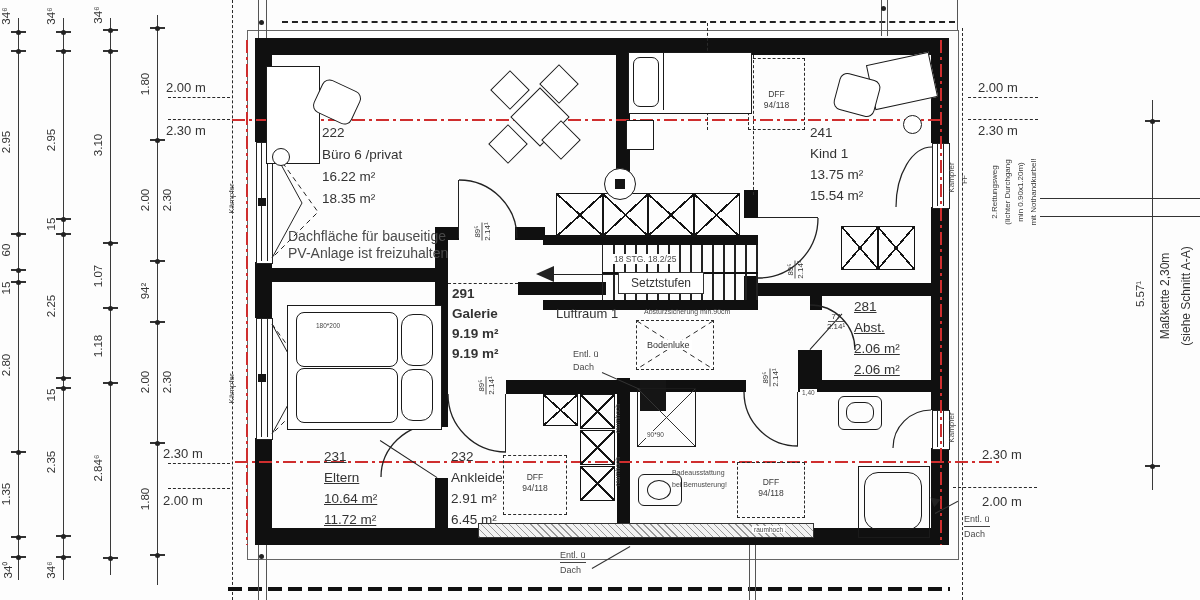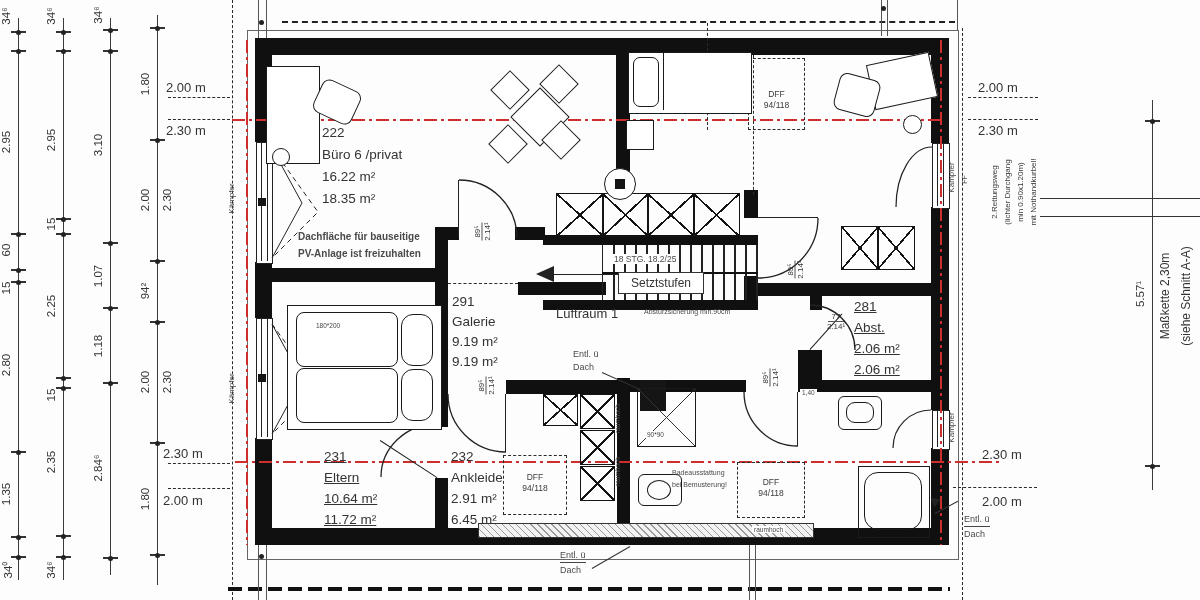--- a/index.html
+++ b/index.html
@@ -268,20 +268,27 @@
     <div class="blk" style="left:10px;top:10px;width:10px;height:10px;"></div>
   </div>
   <div class="thin" style="left:554px;top:274px;width:148px;height:1.2px;background:#222;"></div>
   <div class="abs" style="left:536px;top:266px;width:0;height:0;border-top:8px solid transparent;border-bottom:8px solid transparent;border-right:18px solid #222;"></div>
 
   <div class="note" style="left:612px;top:254px;font-size:8.5px;background:#fff;padding:0 2px;">18 STG. 18.2/25</div>
   <div class="abs" style="left:618px;top:272px;width:84px;height:20px;background:#fff;border:1px solid #333;font-size:12px;line-height:20px;text-align:center;color:#333;">Setztstufen</div>
 
   <div class="note" style="left:556px;top:306px;font-size:13px;color:#333;">Luftraum 1</div>
   <div class="note" style="left:644px;top:308px;font-size:7px;">Absturzsicherung min.90cm</div>
+  <div class="abs" style="left:636px;top:320px;width:76px;height:48px;border:1.5px dashed #2a2a2a;">
+    <svg class="ov" style="left:0;top:0;" width="76" height="48">
+      <line x1="0" y1="0" x2="76" y2="48" stroke="#2a2a2a" stroke-width="1" stroke-dasharray="5 4"></line>
+      <line x1="76" y1="0" x2="0" y2="48" stroke="#2a2a2a" stroke-width="1" stroke-dasharray="5 4"></line>
+    </svg>
+    <div style="position:absolute;left:8px;top:19px;font-size:9px;background:#fff;padding:0 2px;color:#333;">Bodenluke</div>
+  </div>
 
   <div class="dffbox" style="left:748px;top:58px;width:55px;height:70px;padding-top:0;">
     <div style="margin-top:30px;">DFF</div>
     <div>94/118</div>
   </div>
   <div class="dffbox" style="left:503px;top:455px;width:62px;height:58px;">
     <div style="margin-top:16px;">DFF</div>
     <div>94/118</div>
   </div>
   <div class="dffbox" style="left:737px;top:462px;width:66px;height:54px;">
@@ -350,25 +357,31 @@
   </div>
   <div class="note rot" style="left:600px;top:415px;font-size:6.5px;transform-origin:center;width:34px;text-align:center;">raumhoch</div>
   <div class="note rot" style="left:600px;top:468px;font-size:6.5px;transform-origin:center;width:34px;text-align:center;">raumhoch</div>
 
   <div class="rlabel" style="left:322px;top:122px;line-height:22px;">
     <div>222</div>
     <div>Büro 6 /privat</div>
     <div>16.22 m²</div>
     <div>18.35 m²</div>
   </div>
-  <div class="note" style="left:298px;top:228px;font-size:10px;line-height:17px;font-weight:bold;">
+  <div class="note" style="left:288px;top:228px;font-size:14px;line-height:17px;">
     <div>Dachfläche für bauseitige</div>
     <div>PV-Anlage ist freizuhalten</div>
   </div>
-  <div class="rlabel" style="left:452px;top:292px;line-height:20px;">
+  <div class="rlabel" style="left:810px;top:122px;">
+    <div>241</div>
+    <div>Kind 1</div>
+    <div>13.75 m²</div>
+    <div>15.54 m²</div>
+  </div>
+  <div class="rlabel" style="left:452px;top:284px;line-height:20px;font-weight:bold;">
     <div>291</div>
     <div>Galerie</div>
     <div>9.19 m²</div>
     <div>9.19 m²</div>
   </div>
   <div class="rlabel" style="left:854px;top:296px;text-decoration:underline;">
     <div>281</div>
     <div>Abst.</div>
     <div>2.06 m²</div>
     <div>2.06 m²</div>

